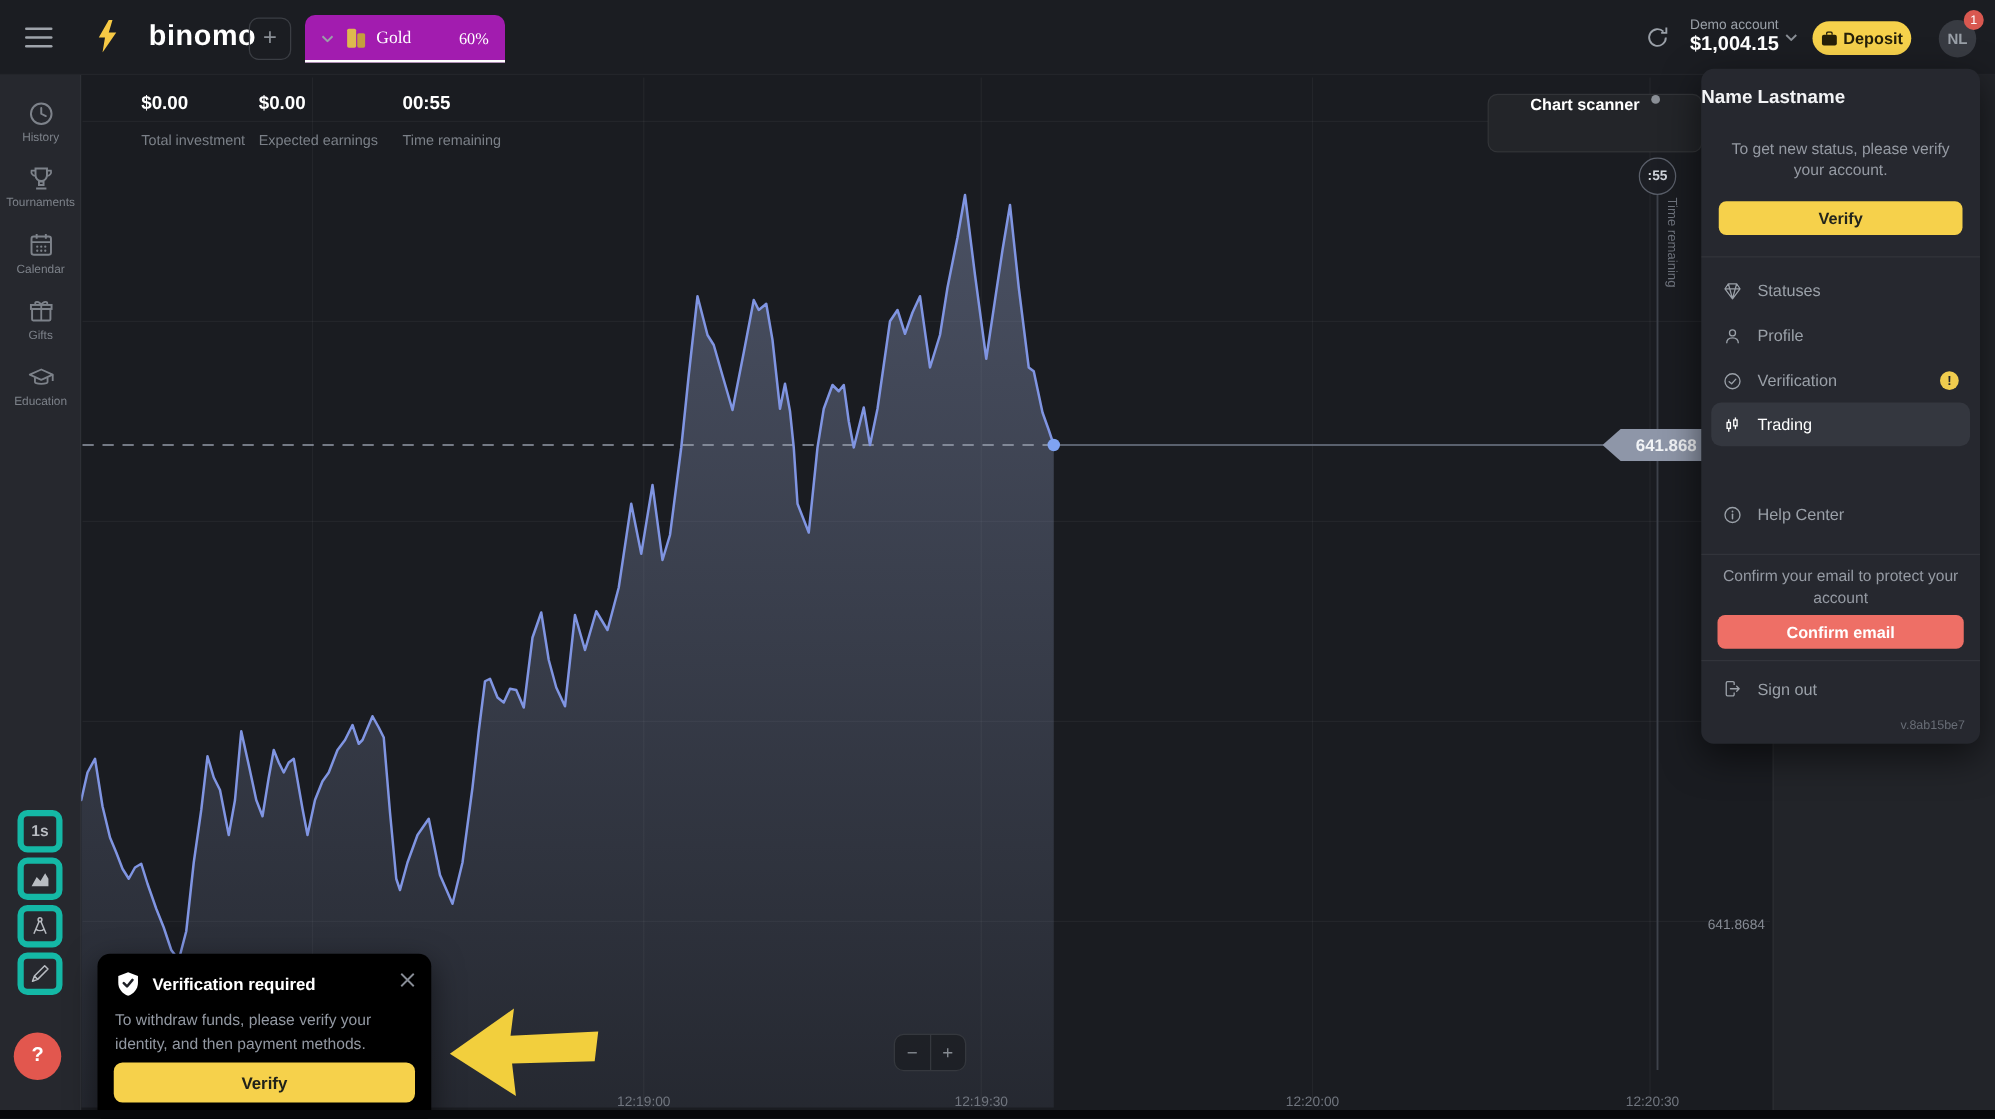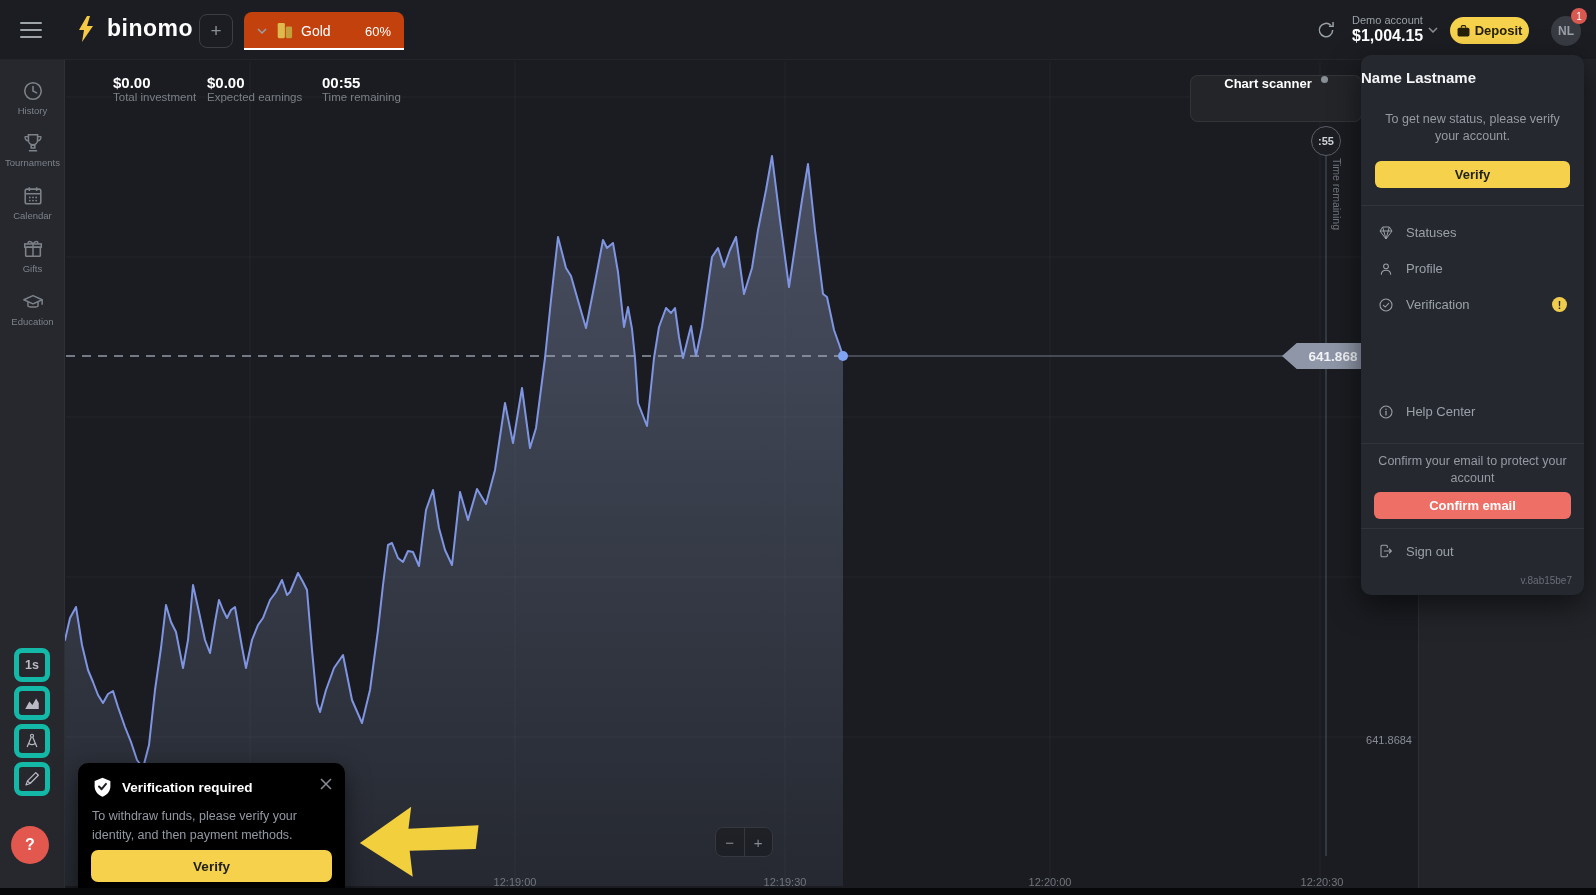--- a/index.html
+++ b/index.html
@@ -5,27 +5,27 @@
   * { margin:0; padding:0; box-sizing:border-box; }
   html,body { background:#0c0d10; }
   .app { position:relative; width:1596px; height:895px; background:#1a1c21;
          font-family:"Liberation Sans",sans-serif; overflow:hidden; }
 
   
   .topbar { position:absolute; top:0; left:0; width:1596px; height:60px; background:#1b1d22;
             border-bottom:1px solid rgba(255,255,255,.04); z-index:30; }
   .hamburger { position:absolute; left:20px; top:22px; width:22px; height:16px; cursor:pointer; }
   .hamburger span { display:block; height:2px; background:#9fa4ab; border-radius:1px; margin-bottom:5px; }
-  .logo { position:absolute; left:76px; top:15px; display:flex; align-items:center; gap:12px; }
+  .logo { position:absolute; left:76px; top:15px; display:flex; align-items:center; gap:24px; }
   .logo-text { color:#fff; font-size:23px; font-weight:bold; letter-spacing:.5px; }
   .add-tab { position:absolute; left:199px; top:14px; width:34px; height:34px; border:1px solid #3b3e44;
              border-radius:8px; color:#8a8f96; font-size:19px; display:flex; align-items:center;
              justify-content:center; cursor:pointer; }
-  .asset-tab { position:absolute; left:244px; top:12px; width:160px; height:38px; background:#c2410c;
-               border-radius:8px 8px 0 0; display:flex; align-items:center; gap:8px; padding:0 13px; cursor:pointer; }
+  .asset-tab { position:absolute; left:244px; top:12px; width:160px; height:38px; background:#a21caf;
+               border-radius:8px 8px 0 0; display:flex; align-items:center; gap:8px; padding:0 13px; cursor:pointer;font-family:Liberation Serif, serif; }
   .asset-tab::after { content:""; position:absolute; left:0; right:0; bottom:0; height:2px; background:#fff; }
   .asset-name { color:#fff; font-size:14px; }
   .asset-payout { color:#fff; font-size:13px; margin-left:auto; }
   .sync { position:absolute; left:1316px; top:20px; width:20px; height:20px; color:#9aa0a8; cursor:pointer; }
   .acct-block { position:absolute; left:1352px; top:14px; cursor:pointer; }
   .acct-type { color:#9aa0a8; font-size:11px; }
   .acct-balance { color:#fff; font-size:16px; font-weight:bold; margin-top:1px; }
   .acct-chevron { position:absolute; left:1428px; top:27px; color:#8a8f96; }
   .deposit-btn { position:absolute; left:1450px; top:17px; width:79px; height:27px; background:#F6D14B;
                  border-radius:14px; display:flex; align-items:center; justify-content:center; gap:5px;
@@ -54,21 +54,21 @@
   #chart-svg { position:absolute; top:0; left:0; z-index:5; }
   .grid { stroke:rgba(255,255,255,.045); stroke-width:1; }
   .price-line { fill:none; stroke:#8095E2; stroke-width:2; stroke-linejoin:round; stroke-linecap:round; }
   .dash-line { stroke:#A8B0BF; stroke-width:1.3; stroke-dasharray:9 7; opacity:.85; }
   .tail-line { stroke:#707888; stroke-width:1.2; }
   .deadline { stroke:#3E424B; stroke-width:1.5; }
   .dot { fill:#7FA3F2; }
 
   .stat { position:absolute; top:74px; z-index:6; }
   .stat-value { color:#fff; font-size:15px; font-weight:bold; }
-  .stat-label { color:#7b8088; font-size:11.5px; margin-top:0; }
+  .stat-label { color:#7b8088; font-size:11.5px; margin-top:16px; }
 
   .scanner-btn { position:absolute; left:1190px; top:75px; width:172px; height:47px; background:#232529;
                  border:1px solid rgba(255,255,255,.07); border-radius:8px; display:flex; align-items:flex-start;
                  justify-content:center; gap:9px; z-index:6; cursor:pointer; }
   .scanner-label { color:#fff; font-size:13px; font-weight:bold; }
   .scanner-dot { width:7px; height:7px; border-radius:50%; background:#8a8f96; }
 
   .timer-circle { position:absolute; left:1311px; top:126px; width:30px; height:30px; border-radius:50%;
                   border:1.5px solid #5a5f6a; background:rgba(29,31,36,.85); color:#ced2d9; font-size:11px;
                   font-weight:bold; display:flex; align-items:center; justify-content:center; z-index:6; }
@@ -351,20 +351,28 @@
       <span>Profile</span>
     </div>
     <div class="mrow" style="top:232px">
       <svg width="16" height="16" viewBox="0 0 24 24">
         <circle cx="12" cy="12" r="9" fill="none" stroke="currentColor" stroke-width="1.6"></circle>
         <path d="M8,12.5 L11,15 L16,9.5" fill="none" stroke="currentColor" stroke-width="1.6" stroke-linecap="round" stroke-linejoin="round"></path>
       </svg>
       <span>Verification</span>
       <span class="warn-badge">!</span>
     </div>
+    <div class="mrow active" style="top:267px">
+      <svg width="16" height="16" viewBox="0 0 24 24">
+        <path d="M7.5,5 V9 M7.5,16 V20 M15.5,3 V6 M15.5,13 V17" stroke="currentColor" stroke-width="1.6"></path>
+        <rect x="5.5" y="9" width="4" height="7" fill="none" stroke="currentColor" stroke-width="1.6"></rect>
+        <rect x="13.5" y="6" width="4" height="7" fill="none" stroke="currentColor" stroke-width="1.6"></rect>
+      </svg>
+      <span>Trading</span>
+    </div>
     <div class="mrow" style="top:339px">
       <svg width="16" height="16" viewBox="0 0 24 24">
         <circle cx="12" cy="12" r="9" fill="none" stroke="currentColor" stroke-width="1.6"></circle>
         <path d="M12,11 V16.5" stroke="currentColor" stroke-width="1.8" stroke-linecap="round"></path>
         <circle cx="12" cy="7.8" r="1.1" fill="currentColor"></circle>
       </svg>
       <span>Help Center</span>
     </div>
 
     <div class="dd-div" style="top:388px"></div>

